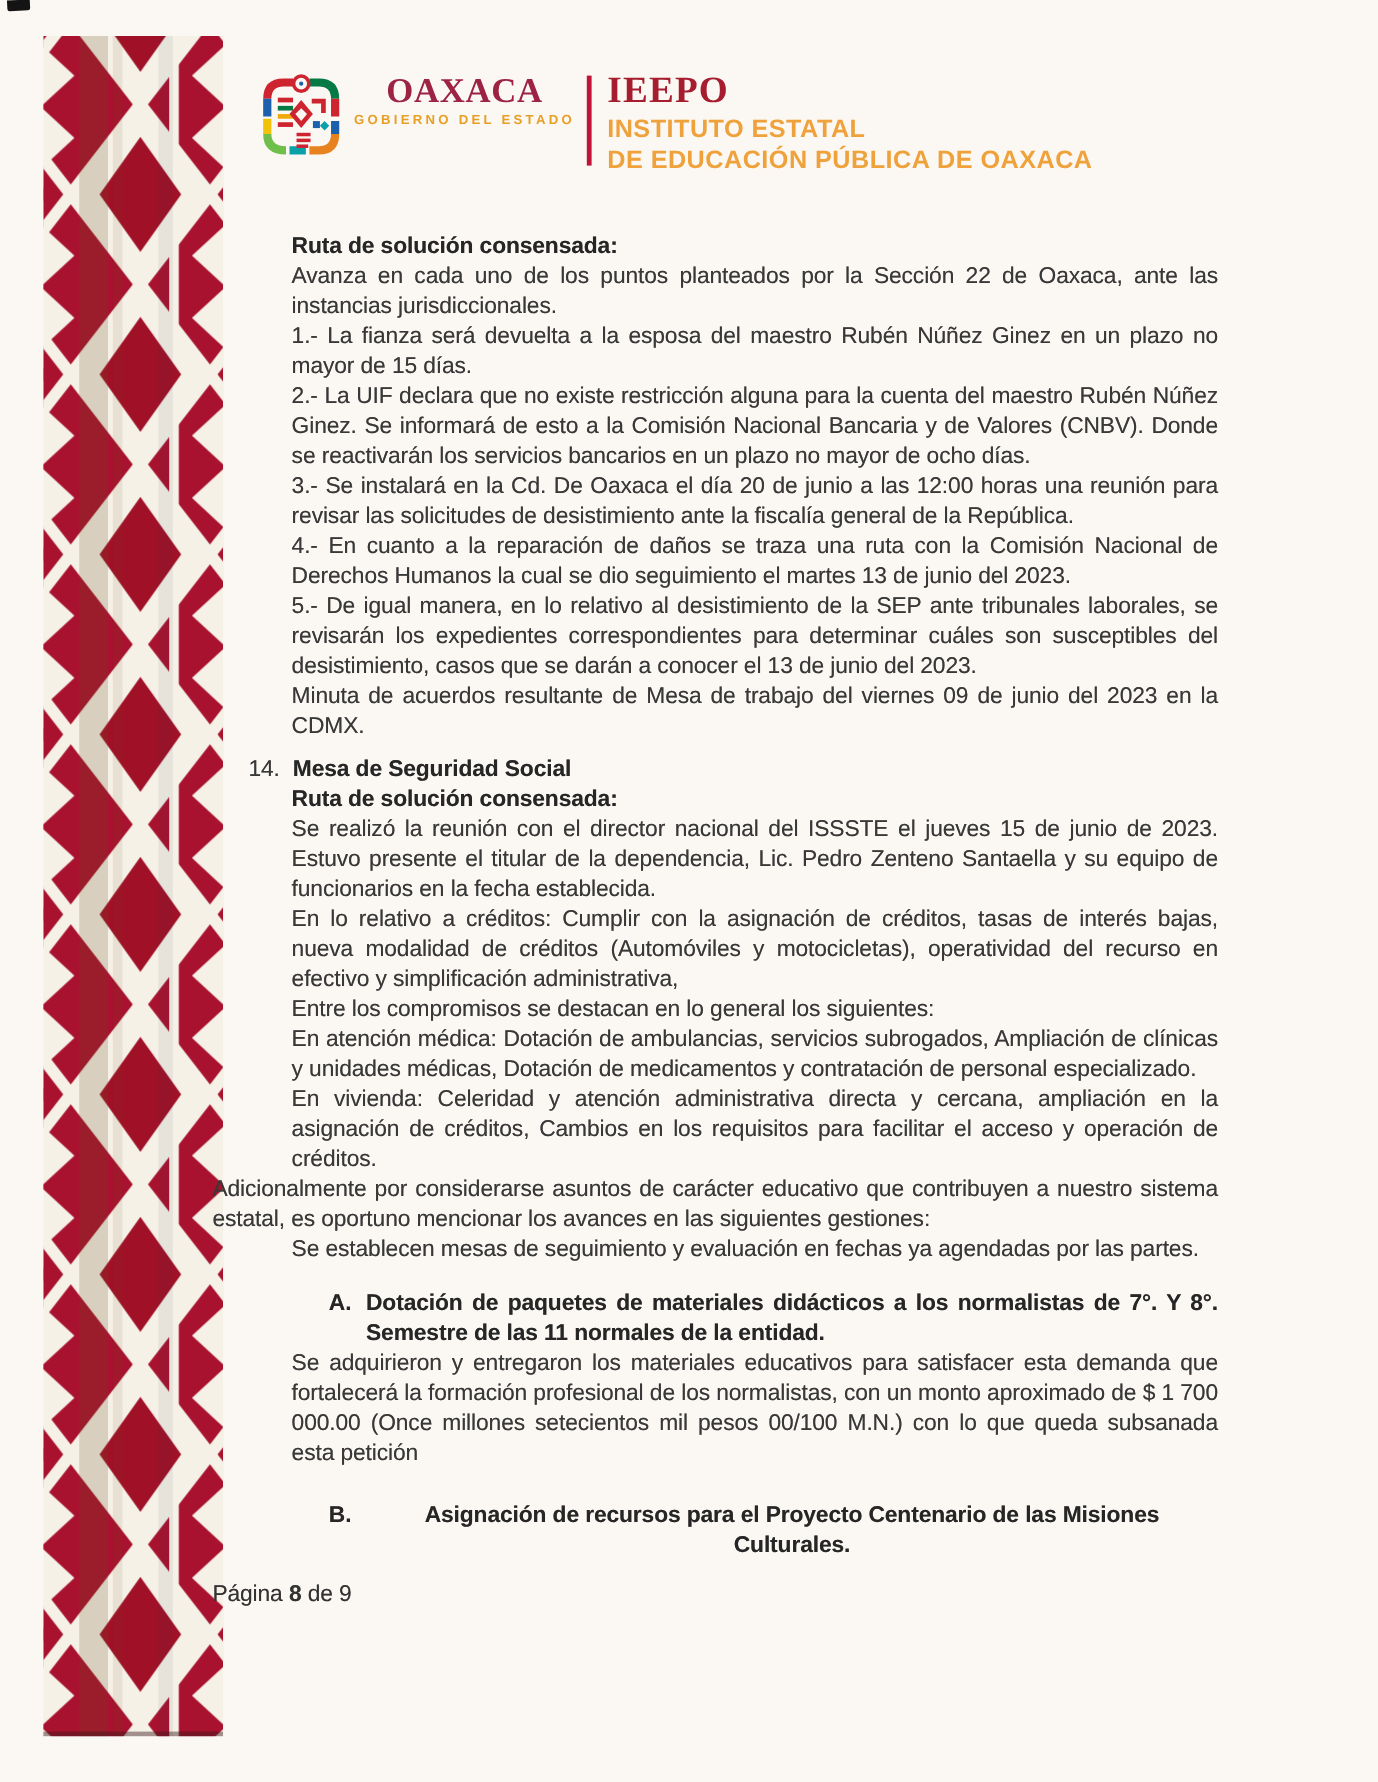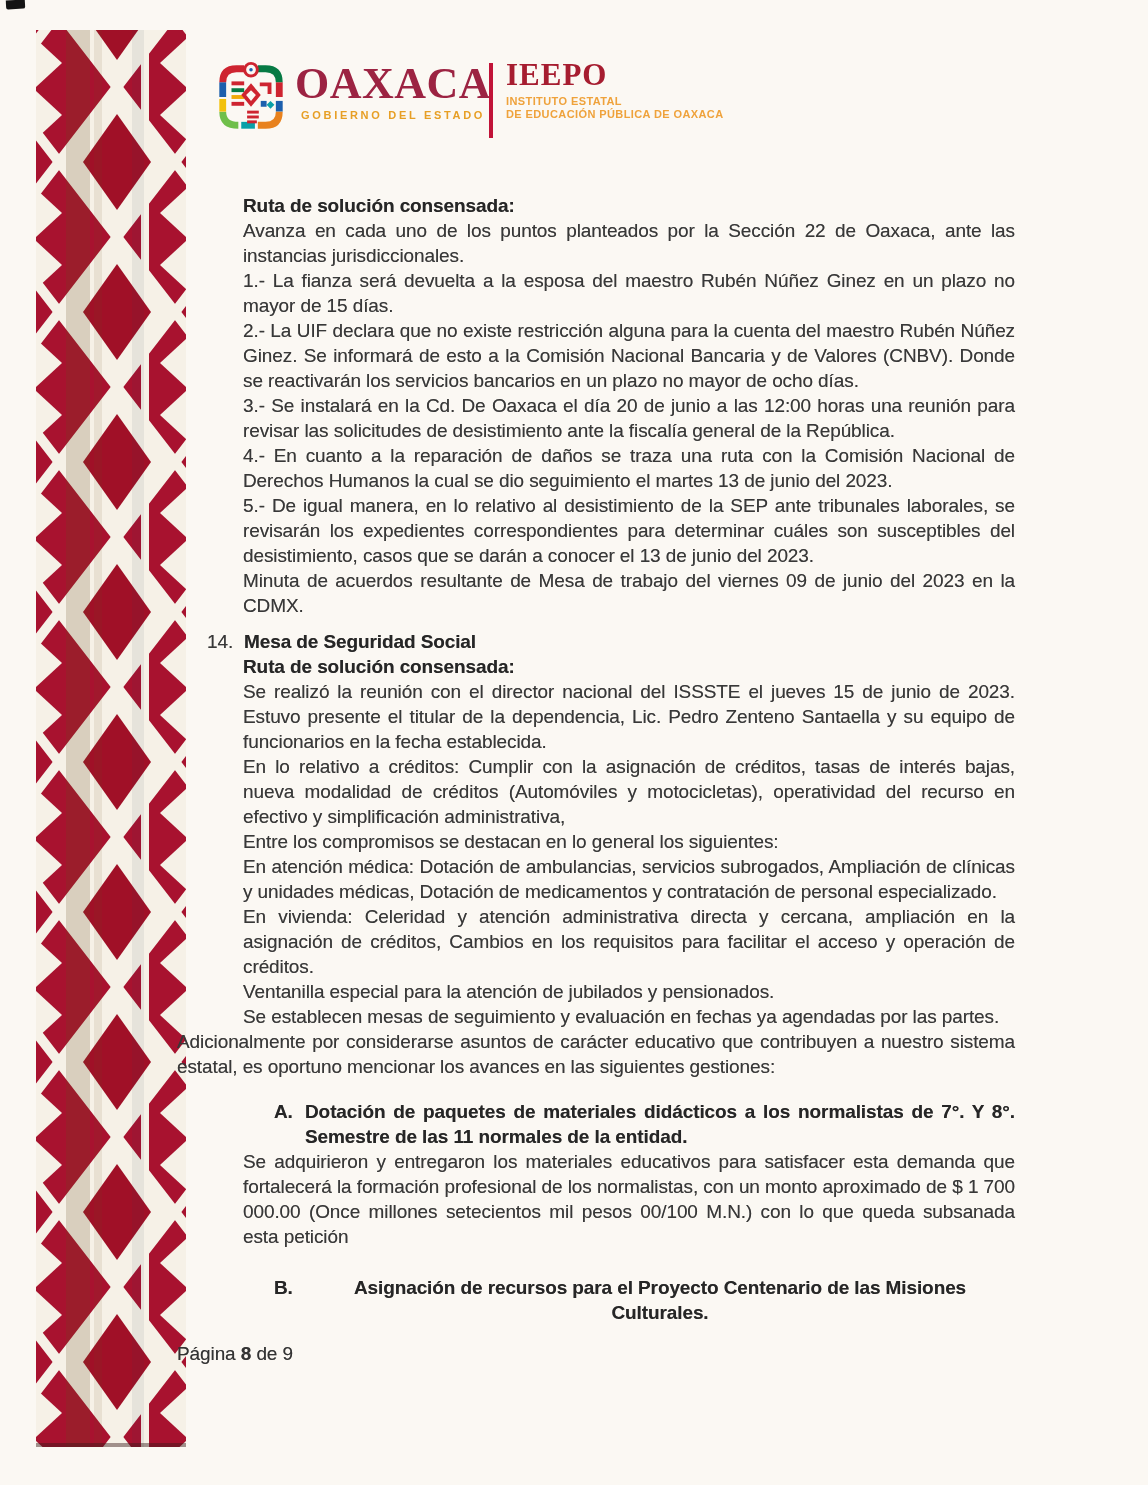--- a/index.html
+++ b/index.html
@@ -9,29 +9,29 @@
     font-family:"Liberation Sans",sans-serif;color:#3a3a3a;
   }
   
   .corner-mark{position:absolute;left:6px;top:0;width:19px;height:9px;background:#141414;
     border-radius:0 0 2px 2px;transform:rotate(-3deg);}
   
   .strip{position:absolute;left:36px;top:30px;}
   
   .logo{position:absolute;left:212px;top:57px;width:78px;height:80px;}
   .brand-block{position:absolute;left:295px;top:62px;text-align:center;}
-  .brand{font-family:"Liberation Serif",serif;font-weight:700;font-size:44px;line-height:1;
+  .brand{font-family:"Liberation Serif",serif;font-weight:700;font-size:29px;line-height:1;
     color:#9C2342;letter-spacing:.5px;}
   .brand-tag{margin-top:3px;font-size:11px;font-weight:700;letter-spacing:2.7px;
     color:#E79F25;white-space:nowrap;}
   .divider{position:absolute;left:489px;top:63px;width:4px;height:75px;background:#C11338;}
   .org-block{position:absolute;left:506px;top:59px;}
   .org-acronym{font-family:"Liberation Serif",serif;font-weight:700;font-size:31px;line-height:1;
     color:#A61D30;letter-spacing:1px;}
-  .org-line{font-size:11px;font-weight:700;color:#EFA23B;letter-spacing:.4px;line-height:1.22;}
+  .org-line{font-size:21px;font-weight:700;color:#EFA23B;letter-spacing:.4px;line-height:1.22;}
   .org-line.first{margin-top:5px;}
   
   .content{position:absolute;left:177px;top:193px;width:838px;
     font-size:19px;line-height:25px;letter-spacing:-.1px;color:#383838;
     text-shadow:0 0 .4px rgba(55,55,55,.55);}
   .content p{margin:0;}
   .j{text-align:justify;}
   .h{font-weight:700;color:#262626;}
   .ind{margin-left:66px;}
   .minuta{margin-top:24px;}
@@ -150,26 +150,25 @@
       <span class="sec2-title">Mesa de Seguridad Social</span>
     </div>
 
     <section class="ind">
       <p class="h ruta2">Ruta de solución consensada:</p>
       <p class="j">Se realizó la reunión con el director nacional del ISSSTE el jueves 15 de junio de 2023. Estuvo presente el titular de la dependencia, Lic. Pedro Zenteno Santaella y su equipo de funcionarios en la fecha establecida.</p>
       <p class="j">En lo relativo a créditos: Cumplir con la asignación de créditos, tasas de interés bajas, nueva modalidad de créditos (Automóviles y motocicletas), operatividad del recurso en efectivo y simplificación administrativa,</p>
       <p class="j">Entre los compromisos se destacan en lo general los siguientes:</p>
       <p class="j">En atención médica: Dotación de ambulancias, servicios subrogados, Ampliación de clínicas y unidades médicas, Dotación de medicamentos y contratación de personal especializado.</p>
       <p class="j">En vivienda: Celeridad y atención administrativa directa y cercana, ampliación en la asignación de créditos, Cambios en los requisitos para facilitar el acceso y operación de créditos.</p>
-      <p class="j">Ventanilla especial para la atención de jubilados y pensionados.</p>
     </section>
 
+    <p class="j add-intro">Adicionalmente por considerarse asuntos de carácter educativo que contribuyen a nuestro sistema estatal, es oportuno mencionar los avances en las siguientes gestiones:</p>
+
     <p class="j closing">Se establecen mesas de seguimiento y evaluación en fechas ya agendadas por las partes.</p>
-
-    <p class="j add-intro">Adicionalmente por considerarse asuntos de carácter educativo que contribuyen a nuestro sistema estatal, es oportuno mencionar los avances en las siguientes gestiones:</p>
 
     <div class="item-row">
       <span class="ilabel">A.</span>
       <span class="itext">Dotación de paquetes de materiales didácticos a los normalistas de 7°. Y 8°. Semestre de las 11 normales de la entidad.</span>
     </div>
 
     <section class="ind">
       <p class="j pa">Se adquirieron y entregaron los materiales educativos para satisfacer esta demanda que fortalecerá la formación profesional de los normalistas, con un monto aproximado de $ 1 700 000.00 (Once millones setecientos mil pesos 00/100 M.N.) con lo que queda subsanada esta petición</p>
     </section>
 

